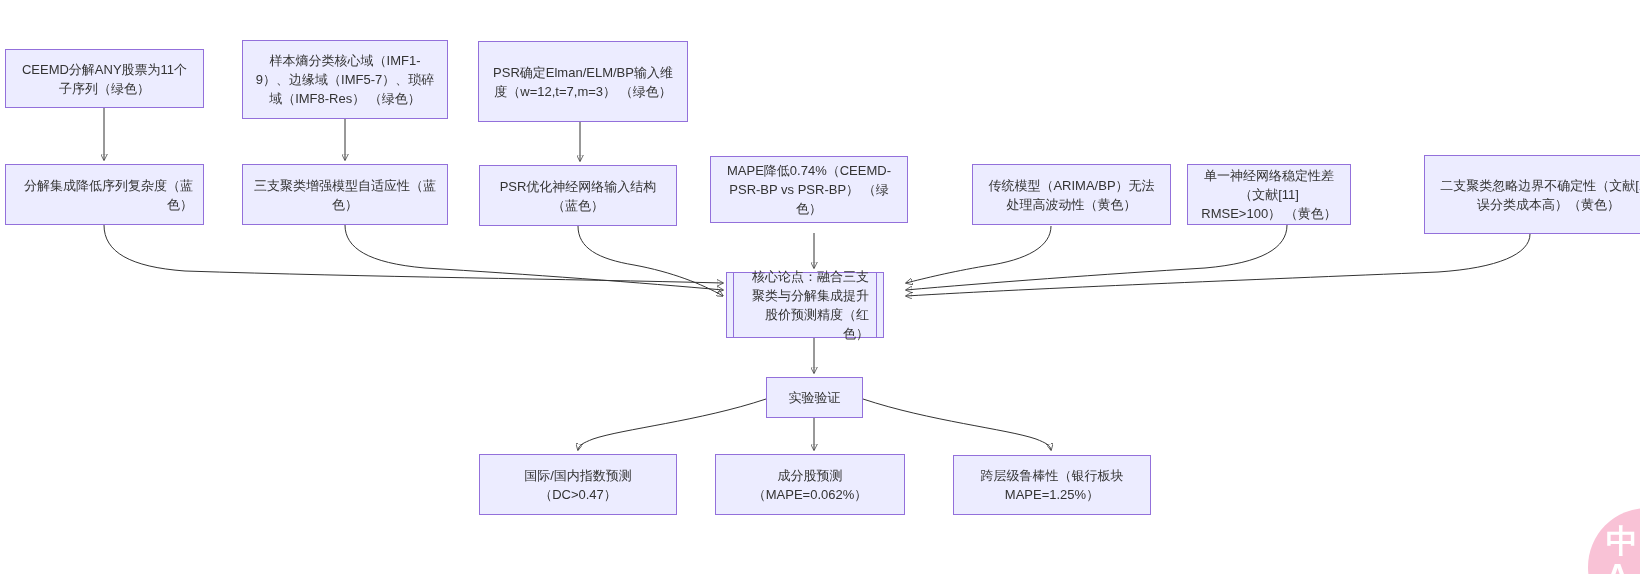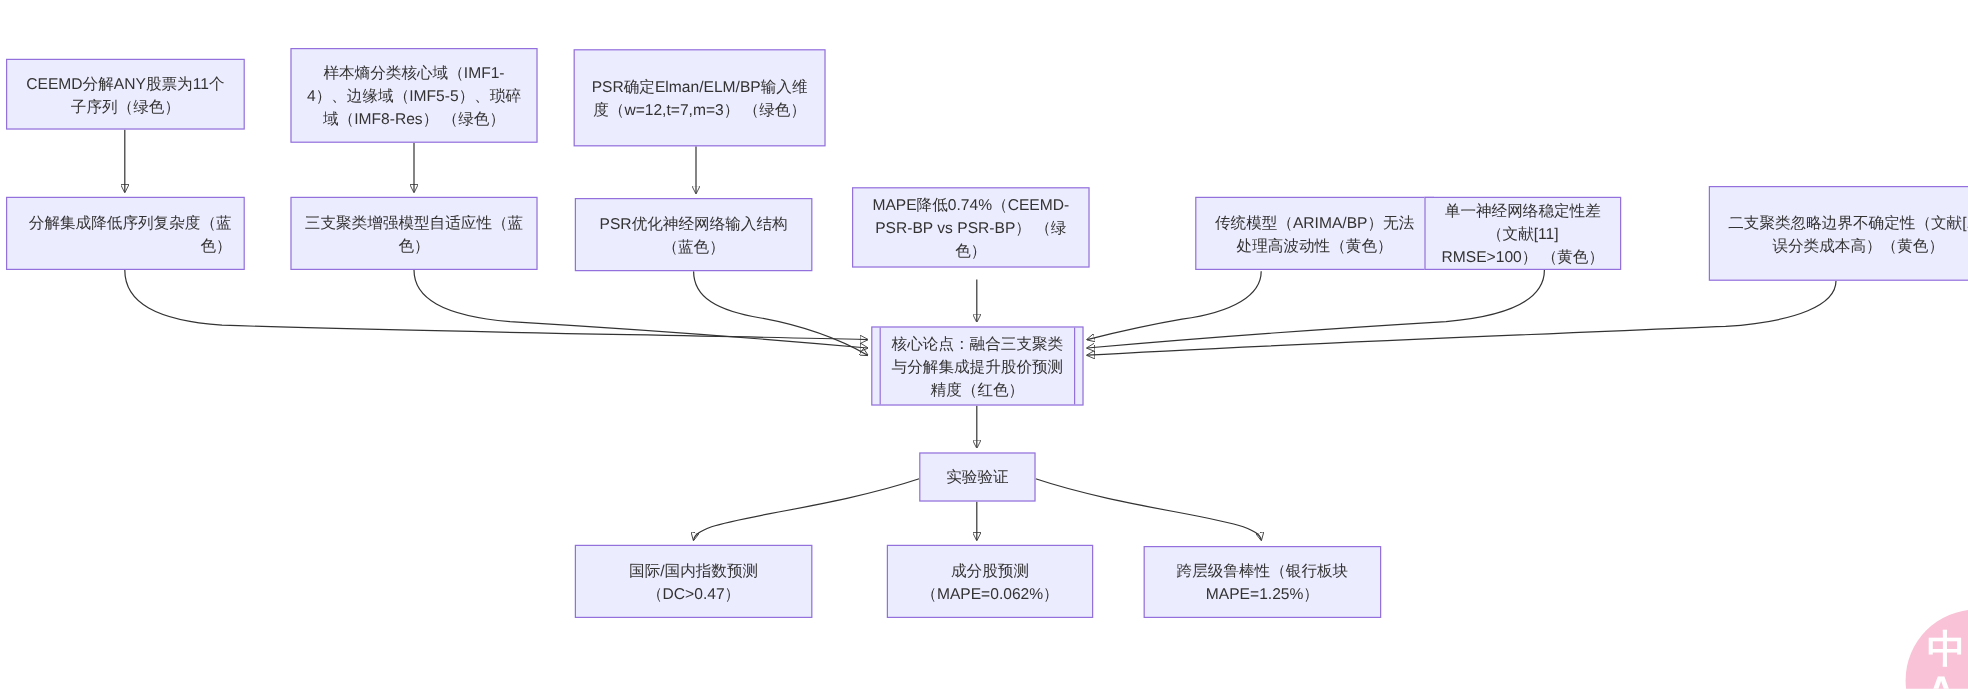--- a/index.html
+++ b/index.html
@@ -53,34 +53,34 @@
   <path d="M1051,226 C1051,246 1028,260 985,266 C950,272 926,278 906,283" marker-end="url(#arrow)"></path>
   <path d="M1287,225 C1287,248 1262,263 1205,268 C1105,274 985,283 906,290" marker-end="url(#arrow)"></path>
   <path d="M1530,234 C1530,254 1498,268 1438,272 C1245,280 1040,288 906,296" marker-end="url(#arrow)"></path>
   <path d="M814,338 L814,373" marker-end="url(#arrow)"></path>
   <path d="M766,399 C700,421 622,429 593,439 C583,443 579,445 578,450" marker-end="url(#arrow)"></path>
   <path d="M814,418 L814,450" marker-end="url(#arrow)"></path>
   <path d="M863,399 C929,421 1007,429 1036,439 C1046,443 1050,445 1051,450" marker-end="url(#arrow)"></path>
 </svg>
 
 <div class="node" style="left:5px;top:49px;width:199px;height:59px;">CEEMD分解ANY股票为11个子序列（绿色）</div>
-<div class="node" style="left:242px;top:40px;width:206px;height:79px;">样本熵分类核心域（IMF1-4）、边缘域（IMF5-5）、琐碎域（IMF8-Res） （绿色）</div>
+<div class="node" style="left:242px;top:40px;width:206px;height:79px;">样本熵分类核心域（IMF1-9）、边缘域（IMF5-7）、琐碎域（IMF8-Res） （绿色）</div>
 <div class="node" style="left:478px;top:41px;width:210px;height:81px;">PSR确定Elman/ELM/BP输入维度（w=12,t=7,m=3） （绿色）</div>
 
 <div class="node" style="left:5px;top:164px;width:199px;height:61px;text-align:right;">分解集成降低序列复杂度（蓝色）</div>
 <div class="node" style="left:242px;top:164px;width:206px;height:61px;">三支聚类增强模型自适应性（蓝色）</div>
 <div class="node" style="left:479px;top:165px;width:198px;height:61px;">PSR优化神经网络输入结构（蓝色）</div>
 <div class="node" style="left:710px;top:156px;width:198px;height:67px;">MAPE降低0.74%（CEEMD-PSR-BP vs PSR-BP） （绿色）</div>
-<div class="node" style="left:996px;top:164px;width:199px;height:61px;">传统模型（ARIMA/BP）无法处理高波动性（黄色）</div>
+<div class="node" style="left:972px;top:164px;width:199px;height:61px;">传统模型（ARIMA/BP）无法处理高波动性（黄色）</div>
 <div class="node" style="left:1187px;top:164px;width:164px;height:61px;">单一神经网络稳定性差（文献[11] RMSE&gt;100） （黄色）</div>
 <div class="node" style="left:1424px;top:155px;width:249px;height:79px;">二支聚类忽略边界不确定性（文献[14]误分类成本高）（黄色）</div>
 
-<div class="node subroutine" style="left:726px;top:272px;width:177px;height:66px;padding:3px 14px;">核心论点：融合三支聚类与分解集成提升股价预测精度（红色）</div>
+<div class="node subroutine" style="left:726px;top:272px;width:158px;height:66px;padding:3px 14px;text-align:right;">核心论点：融合三支聚类与分解集成提升股价预测精度（红色）</div>
 
 <div class="node" style="left:766px;top:377px;width:97px;height:41px;">实验验证</div>
 
 <div class="node" style="left:479px;top:454px;width:198px;height:61px;">国际/国内指数预测（DC&gt;0.47）</div>
-<div class="node" style="left:739px;top:454px;width:172px;height:61px;">成分股预测（MAPE=0.062%）</div>
+<div class="node" style="left:715px;top:454px;width:190px;height:61px;">成分股预测（MAPE=0.062%）</div>
 <div class="node" style="left:953px;top:455px;width:198px;height:60px;">跨层级鲁棒性（银行板块MAPE=1.25%）</div>
 
 <div class="badge">
   <span>中A</span>
 </div>
 
 </body></html>

